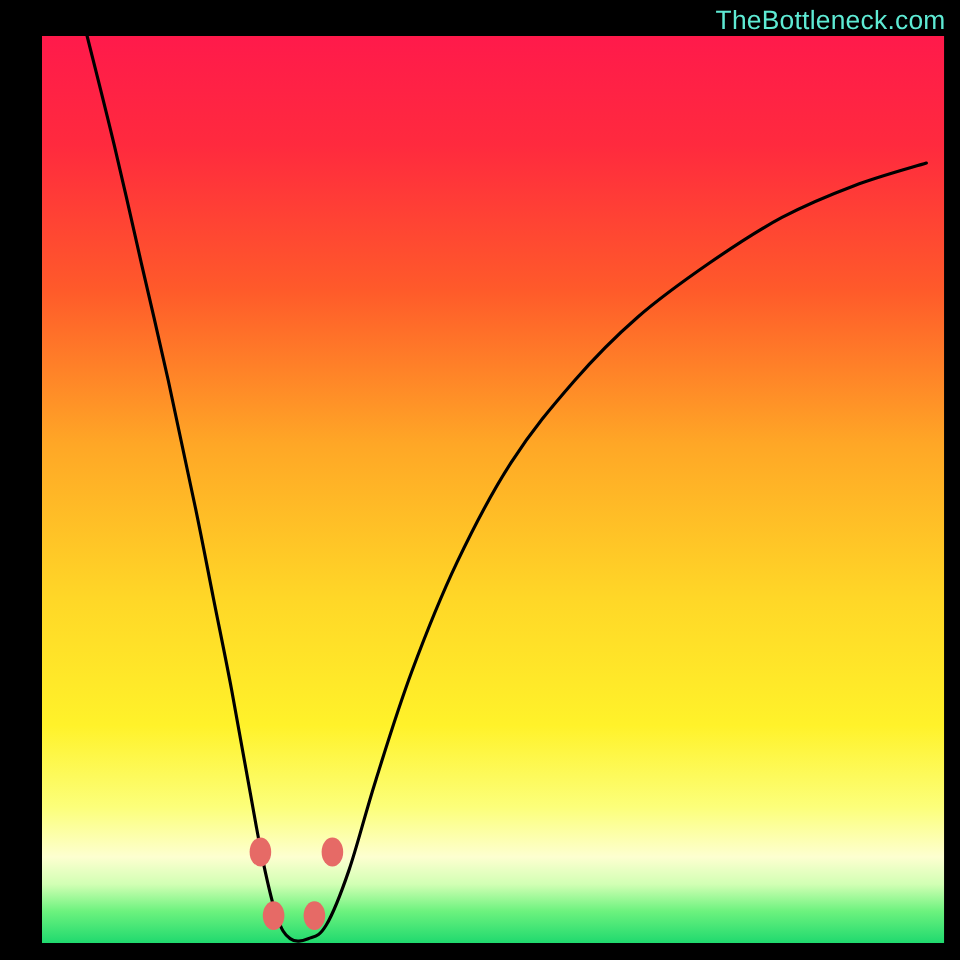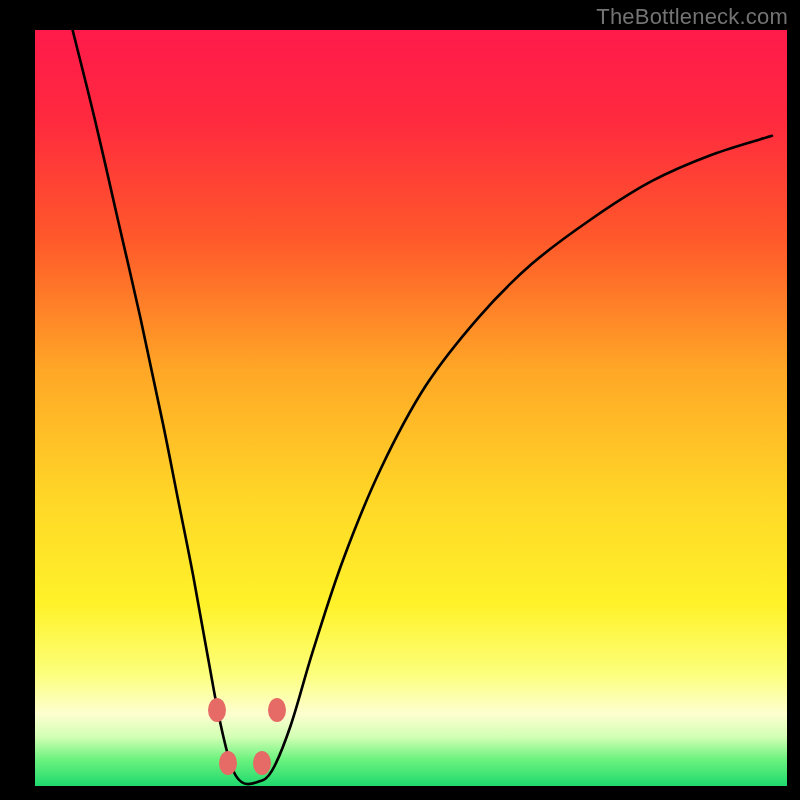--- a/index.html
+++ b/index.html
@@ -35,21 +35,21 @@
   .marker {
     position: absolute;
     background: #e66a66;
     border-radius: 50% / 50%;
     transform: translate(-50%, -50%);
   }
   .watermark {
     position: absolute;
     top: 4px;
     right: 12px;
-    color: #737373;
+    color: #5eead4;
     font-size: 22px;
     font-weight: 500;
     letter-spacing: 0.2px;
     user-select: none;
   }
 </style>
 </head>
 <body>
 
 <div class="frame" style="left: 0px; top: 0px; width: 800px; height: 800px;"></div>

